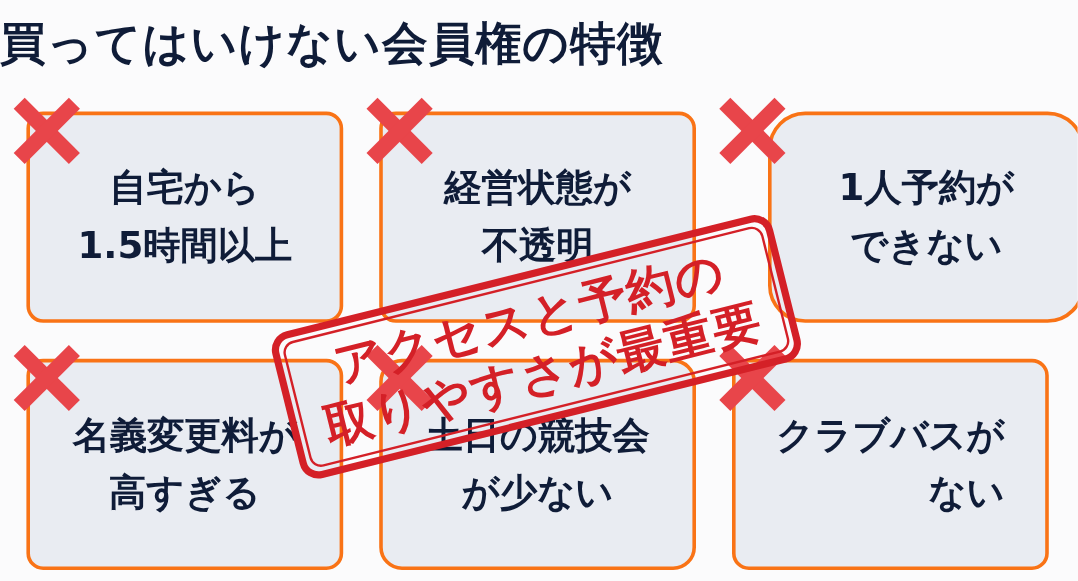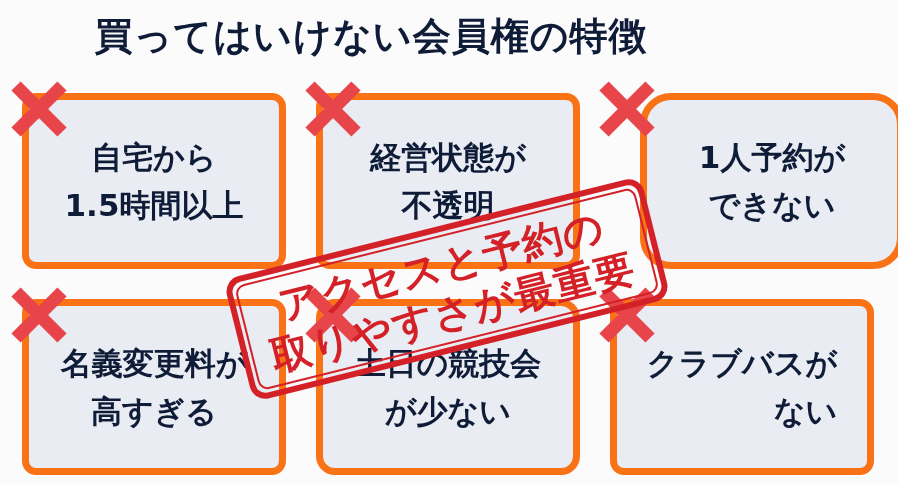--- a/index.html
+++ b/index.html
@@ -4,30 +4,30 @@
   <style>
     html, body { margin: 0; padding: 0; }
     body {
       width: 898px; height: 484px; overflow: hidden;
       background: #fbfbfc;
       font-family: "DejaVu Sans", "Liberation Sans", sans-serif;
       position: relative;
     }
     .title {
       position: absolute; left: 0; top: 6px; width: 742px;
-      text-align: center;
+      text-align: left;
       font-size: 38px; font-weight: bold; color: #0f1c38;
       letter-spacing: 1px;
       line-height: 60px;
     }
     .card {
       position: absolute;
       width: 264px; height: 176px;
       background: #e9ecf2;
-      border: 7px solid #f97316;
+      border: 3px solid #f97316;
       border-radius: 14px;
       box-sizing: border-box;
       display: flex; align-items: center; justify-content: center;
       text-align: center;
     }
     .card-text {
       font-size: 31px; font-weight: bold; color: #0f1c38;
       line-height: 48px;
       white-space: pre-line;
     }

